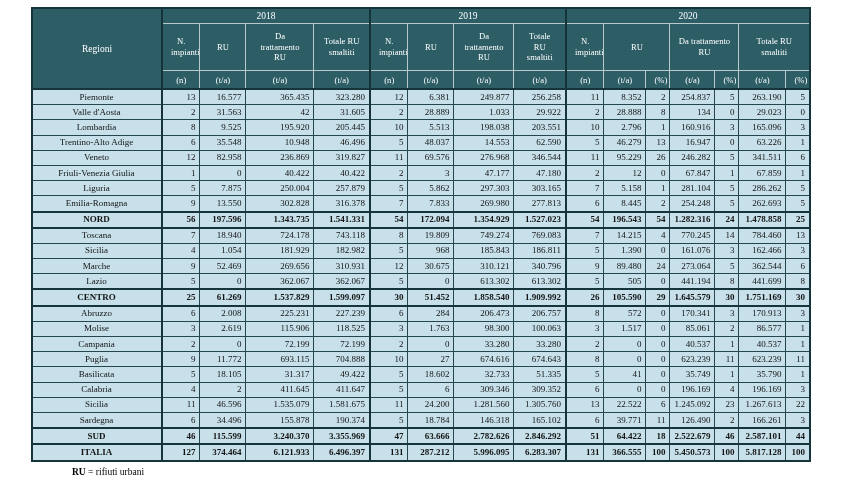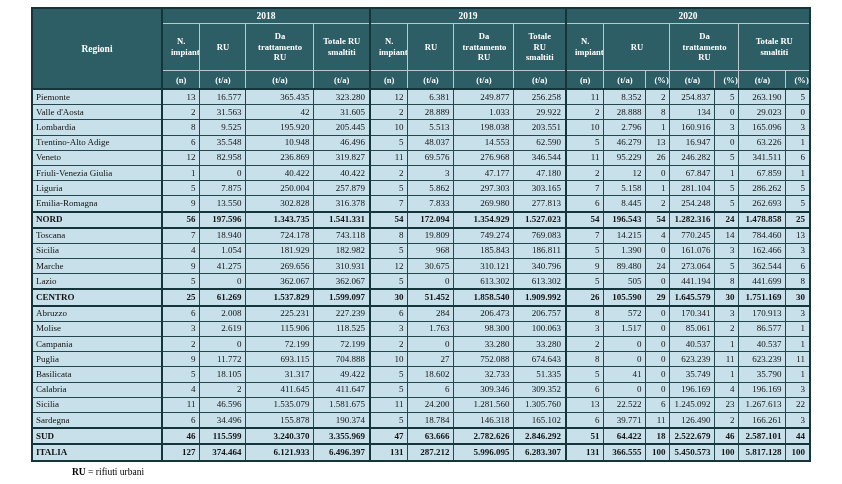--- a/index.html
+++ b/index.html
@@ -19,35 +19,35 @@
   .page{padding-top:7px;}
   .title{
     text-align:center;font-weight:bold;font-size:11.5px;color:#000;
     margin:0 10px 4px 10px;letter-spacing:0.1px;
   }
   table.ru{
     border-collapse:collapse;table-layout:fixed;width:778px;margin:0 auto;
     border:2px solid var(--outer);
   }
   table.ru th{
-    background:var(--header_bg);color:var(--header_text);font-weight:bold;
+    background:var(--header_bg);color:var(--header_text);font-weight:normal;
     border:1px solid var(--grid_light);vertical-align:middle;
     padding:1px 8px;overflow:hidden;
   }
   table.ru th.year{font-size:9.5px;height:12px;}
   table.ru th.regioni{font-size:9.5px;}
   table.ru th.colname{font-size:8.6px;height:44px;line-height:1.25;}
   table.ru th.unit{font-size:8.6px;height:15px;border-bottom:2px solid var(--outer);}
   table.ru th.regioni{border-bottom:2px solid var(--outer);margin-top:36px;}
   table.ru td{
     background:var(--row_bg);border:1px solid var(--grid_dark);
     font-size:9px;height:12.2px;line-height:11px;padding:1px 4px 1px 3px;
     white-space:nowrap;overflow:hidden;
   }
-  table.ru td.region{text-align:left;}
+  table.ru td.region{text-align:center;}
   table.ru td.num{text-align:right;}
   table.ru tr.summary td{font-weight:bold;border-top:2px solid var(--outer);border-bottom:2px solid var(--outer);}
   table.ru td.grp{border-left:2px solid var(--outer);}
   table.ru th.grp{border-left:2px solid var(--outer);}
   .footnotes{margin:4px 0 0 72px;font-size:9.5px;line-height:1.45;color:#000;}
   .footnotes .term{font-weight:bold;}
 </style>
 </head>
 <body>
 
@@ -306,21 +306,21 @@
           <td class="num">1.390</td>
           <td class="num">0</td>
           <td class="num">161.076</td>
           <td class="num">3</td>
           <td class="num">162.466</td>
           <td class="num">3</td>
         </tr>
         <tr>
           <td class="region">Marche</td>
           <td class="num grp">9</td>
-          <td class="num">41.275</td>
+          <td class="num">52.469</td>
           <td class="num">269.656</td>
           <td class="num">310.931</td>
           <td class="num grp">12</td>
           <td class="num">30.675</td>
           <td class="num">310.121</td>
           <td class="num">340.796</td>
           <td class="num grp">9</td>
           <td class="num">89.480</td>
           <td class="num">24</td>
           <td class="num">273.064</td>
@@ -419,21 +419,21 @@
           <td class="num">1</td>
         </tr>
         <tr>
           <td class="region">Puglia</td>
           <td class="num grp">9</td>
           <td class="num">11.772</td>
           <td class="num">693.115</td>
           <td class="num">704.888</td>
           <td class="num grp">10</td>
           <td class="num">27</td>
-          <td class="num">752.088</td>
+          <td class="num">674.616</td>
           <td class="num">674.643</td>
           <td class="num grp">8</td>
           <td class="num">0</td>
           <td class="num">0</td>
           <td class="num">623.239</td>
           <td class="num">11</td>
           <td class="num">623.239</td>
           <td class="num">11</td>
         </tr>
         <tr>

